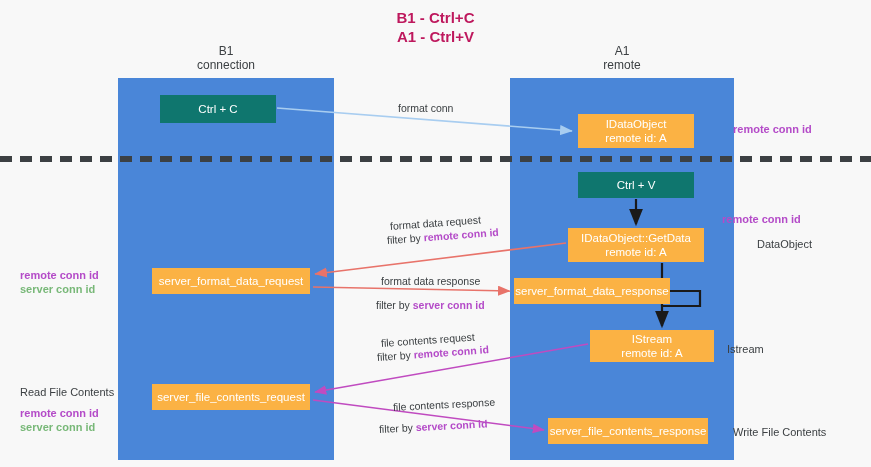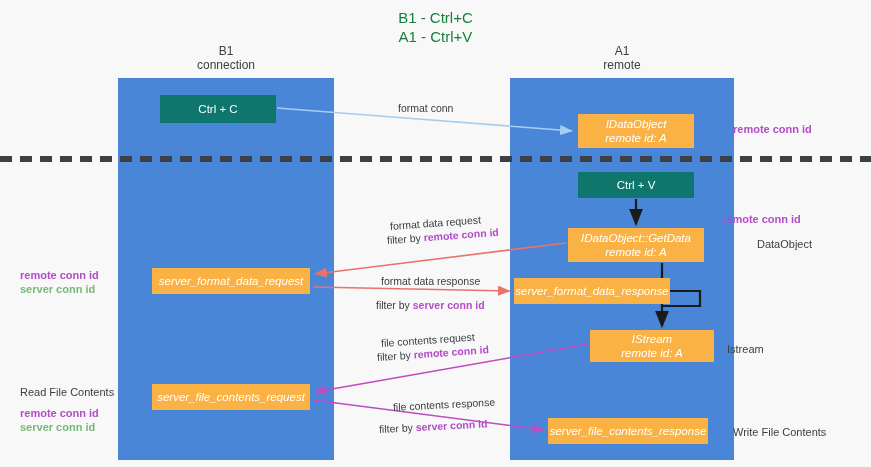--- a/index.html
+++ b/index.html
@@ -9,22 +9,23 @@
     font-family:"Liberation Sans","DejaVu Sans",sans-serif;
     position:relative;overflow:hidden;
     -webkit-font-smoothing:antialiased;
   }
   #stage{position:absolute;inset:0;}
   .abs{position:absolute;}
 
   
   #title{
     left:0;top:8px;width:871px;text-align:center;
-    font-size:15px;color:#15803d;line-height:19px;
+    font-size:15px;color:#be185d;line-height:19px;
     white-space:pre-line;
+    font-weight:bold;
   }
 
   
   .col-head{
     font-size:12px;color:#3c4043;text-align:center;line-height:14px;
     white-space:pre-line;
   }
   #head-b1{left:118px;top:44px;width:216px;}
   #head-a1{left:510px;top:44px;width:224px;}
 
@@ -40,21 +41,21 @@
   }
 
   
   .node{
     box-sizing:border-box;
     display:flex;flex-direction:column;align-items:center;justify-content:center;
     font-size:11.5px;color:#ffffff;text-align:center;line-height:14px;
     white-space:pre-line;padding:2px 4px;
   }
   .green{background:#0f766e;}
-  .orange{background:#fbb244;font-style:italic;}
+  .orange{background:#fbb244;}
 
   #n-ctrlc{left:160px;top:95px;width:116px;height:28px;}
   #n-idataobject{left:578px;top:114px;width:116px;height:34px;}
   #n-ctrlv{left:578px;top:172px;width:116px;height:26px;}
   #n-getdata{left:568px;top:228px;width:136px;height:34px;}
   #n-sfdreq{left:152px;top:268px;width:158px;height:26px;}
   #n-sfdresp{left:514px;top:278px;width:156px;height:26px;}
   #n-istream{left:590px;top:330px;width:124px;height:32px;}
   #n-sfcreq{left:152px;top:384px;width:158px;height:26px;}
   #n-sfcresp{left:548px;top:418px;width:160px;height:26px;}

